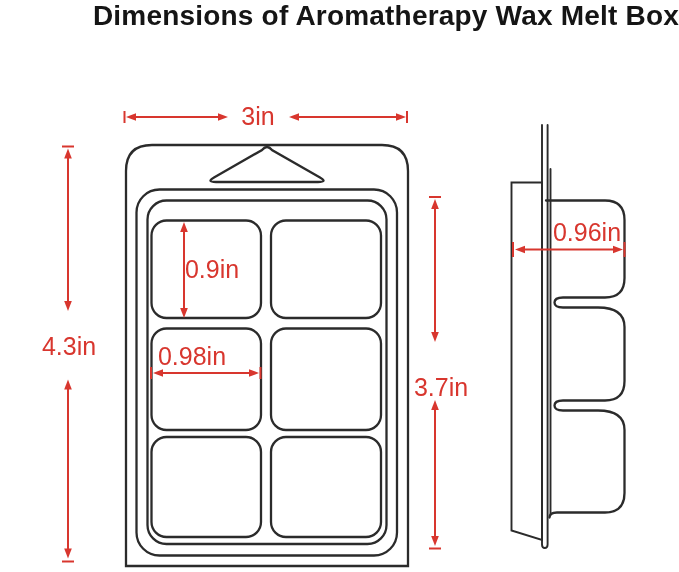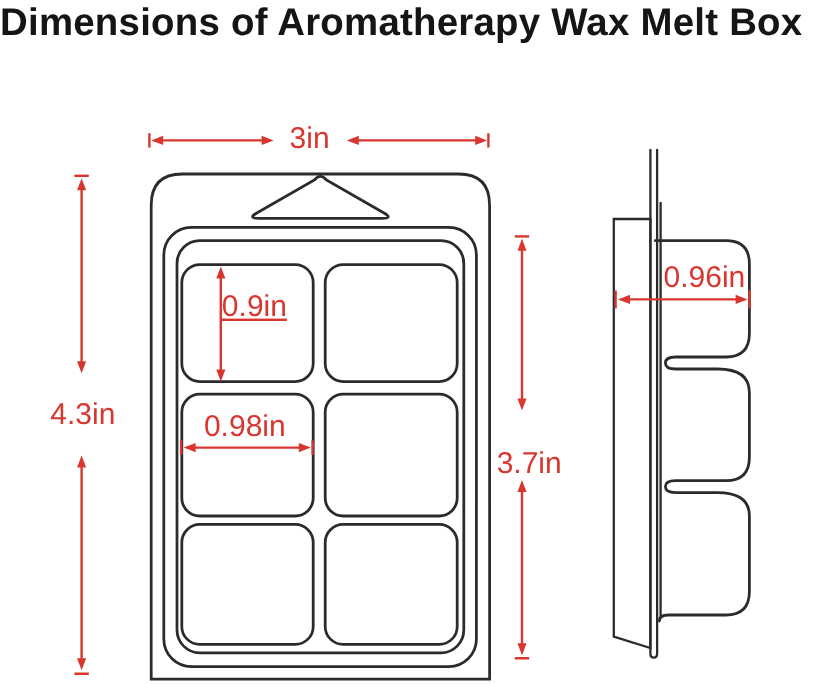--- a/index.html
+++ b/index.html
@@ -5,22 +5,22 @@
   html, body { margin: 0; padding: 0; }
   body {
     width: 679px; height: 572px;
     background: var(--c-background, #ffffff);
     font-family: "Liberation Sans", sans-serif;
     position: relative; overflow: hidden;
   }
   .canvas { position: absolute; inset: 0; }
   .page-title {
     position: absolute; top: 0; left: 0; width: 679px;
-    text-align: left;
-    font-size: 32px; font-weight: 700; letter-spacing: 0.2px;
+    text-align: right;
+    font-size: 28px; font-weight: 700; letter-spacing: 0.2px;
     color: var(--c-title, #151515);
     white-space: nowrap;
   }
   svg.scene { position: absolute; left: 0; top: 0; }
   .outline {
     stroke: var(--c-outline, #2b2b2b);
     fill: none; stroke-width: 2.3; stroke-linecap: round;
   }
   .outline.thin { stroke-width: 1.9; }
   .dimline {
@@ -128,18 +128,18 @@
       <line class="dimline" x1="624.5" y1="242" x2="624.5" y2="257"></line>
     </g>
   </svg>
 
   <span class="dim-label" style="left:258px; top:116px;">3in</span>
 
   <span class="dim-label" style="left:69px; top:346px;text-align:right;">4.3in</span>
 
   <span class="dim-label" style="left:441px; top:387px;">3.7in</span>
 
-  <span class="dim-label" style="left:212px; top:256px;text-decoration:underline;">0.9in</span>
+  <span class="dim-label" style="left:212px; top:269px;">0.9in</span>
 
-  <span class="dim-label" style="left:204px; top:356px;">0.98in</span>
+  <span class="dim-label" style="left:192px; top:356px;">0.98in</span>
 
   <span class="dim-label" style="left:587px; top:232px;">0.96in</span>
 </div>
 
 </body></html>

